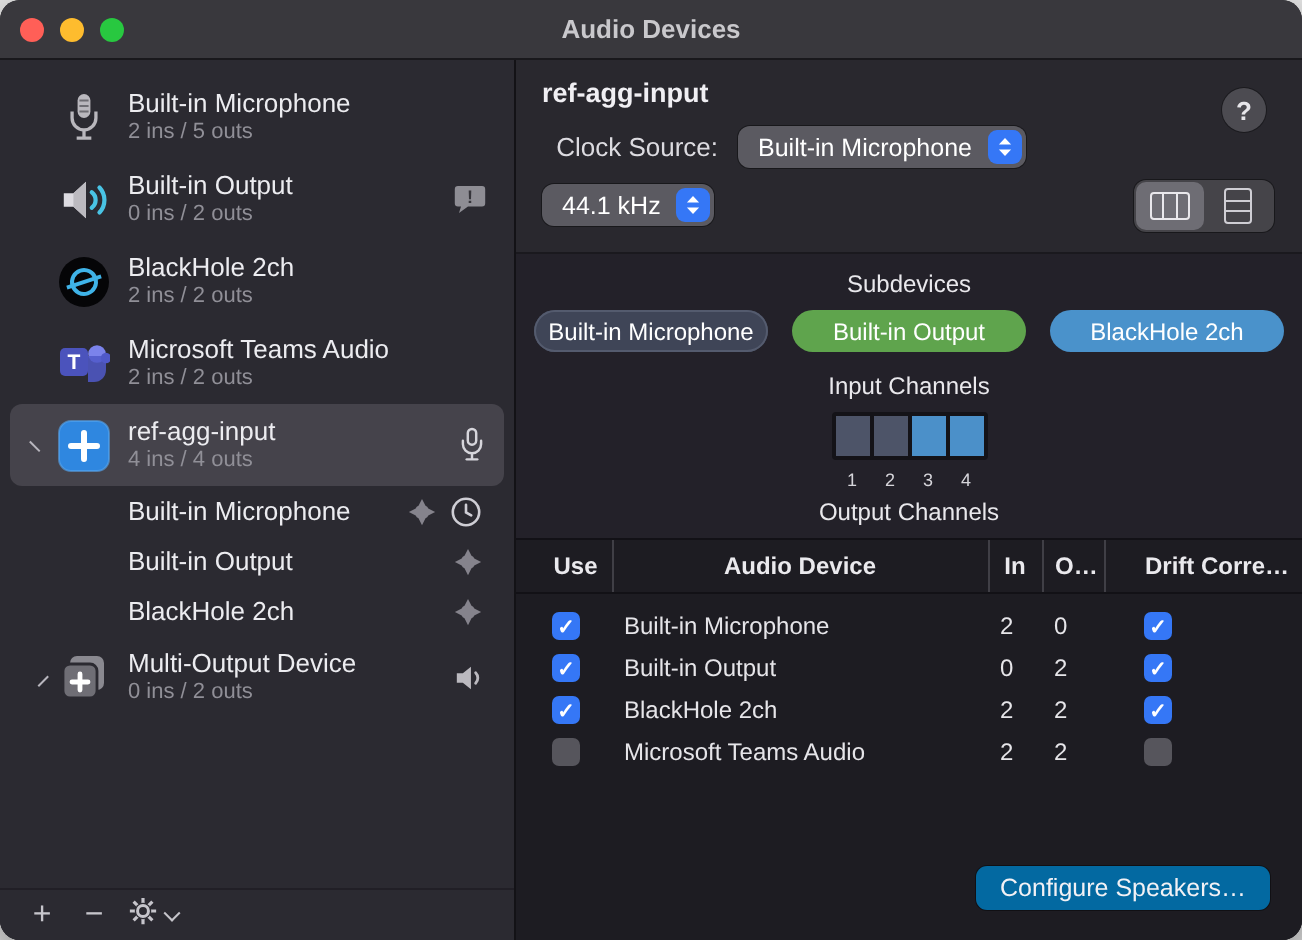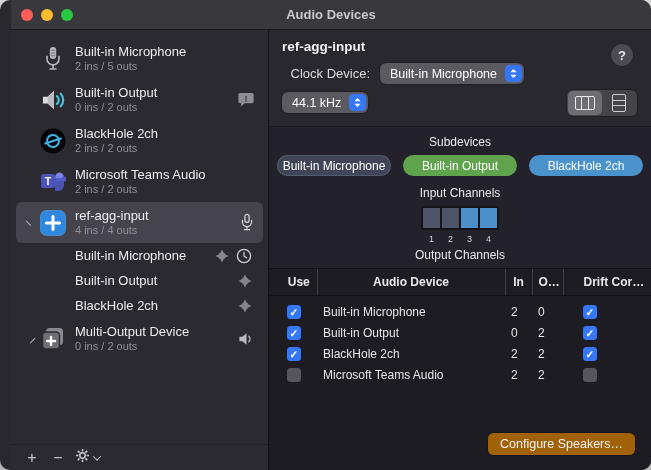--- a/index.html
+++ b/index.html
@@ -1,17 +1,17 @@
 <!DOCTYPE html>
 <html><head>
 <meta charset="utf-8">
 <style>
   html,body{margin:0;padding:0;background:#e8e8e8;font-family:"Liberation Sans",sans-serif;}
   *{box-sizing:border-box;-webkit-font-smoothing:antialiased;}
-  .window{width:651px;height:470px;border-radius:10px;overflow:hidden;display:flex;flex-direction:column;background:#29282e;box-shadow:0 10px 30px rgba(0,0,0,.5);position:relative;padding-left:11px;}
+  .window{width:651px;height:470px;border-radius:10px;overflow:hidden;display:flex;flex-direction:column;background:#29282e;box-shadow:0 10px 30px rgba(0,0,0,.5);position:relative;}
   
   .titlebar{height:30px;background:#39383d;border-bottom:1px solid #19181c;display:flex;align-items:center;position:relative;flex:0 0 auto;}
   .lights{display:flex;gap:8px;margin-left:10px;}
   .light{width:12px;height:12px;border-radius:50%;}
   .light.red{background:#ff5f57;}
   .light.yellow{background:#febc2e;}
   .light.green{background:#28c840;}
   .title{position:absolute;left:0;right:0;text-align:center;font-size:13px;font-weight:bold;color:#c9c8cc;pointer-events:none;}
   
   .body{flex:1;display:flex;min-height:0;}
@@ -72,21 +72,21 @@
   th:last-child{border-right:none;}
   td{height:21px;font-size:12px;color:#e6e5e9;padding:0 6px;white-space:nowrap;}
   tbody:before{content:"";display:block;height:6px;}
   .cb{width:14px;height:14px;border-radius:3.5px;display:flex;align-items:center;justify-content:center;font-size:10.5px;font-weight:bold;color:#fff;}
   .cb.on{background:#3577f6;}
   .cb.off{background:#56555c;}
   .col-use{width:48px;}
   .col-dev{width:188px;}
   .col-in{width:27px;}
   .col-out{width:31px;}
-  .configure-btn{position:absolute;right:16px;bottom:15px;background:#a16207;color:#f2f1f5;font-size:12.5px;border:none;border-radius:5.5px;height:22px;padding:0 12px;box-shadow:0 0 0 .5px rgba(0,0,0,.4);font-family:"Liberation Sans",sans-serif;}
+  .configure-btn{position:absolute;right:16px;bottom:15px;background:#0369a1;color:#f2f1f5;font-size:12.5px;border:none;border-radius:5.5px;height:22px;padding:0 12px;box-shadow:0 0 0 .5px rgba(0,0,0,.4);font-family:"Liberation Sans",sans-serif;}
   .pad-l18{padding-left:18px;}
   .pad-l20{padding-left:20px;}
 </style>
 </head>
 <body>
 
 <div class="window">
 
   <div class="titlebar">
     <div class="lights">
@@ -284,21 +284,21 @@
           <span class="mini-chev"></span>
         </div>
       </div>
     </div>
 
     <div class="main">
       <div class="main-header">
         <div class="main-title">ref-agg-input</div>
         <div class="help-btn">?</div>
         <div class="form-row">
-          <div class="form-label">Clock Device:</div>
+          <div class="form-label">Clock Source:</div>
           <div class="popup">
             <span class="popup-value">Built-in Microphone</span>
             <span class="popup-caps">
               <svg width="9" height="11" viewBox="0 0 10 12">
                   <path d="M5 1 L8.4 4.6 H1.6 Z" fill="#fff"></path>
                   <path d="M5 11 L1.6 7.4 H8.4 Z" fill="#fff"></path>
                 </svg>
             </span>
           </div>
         </div>

